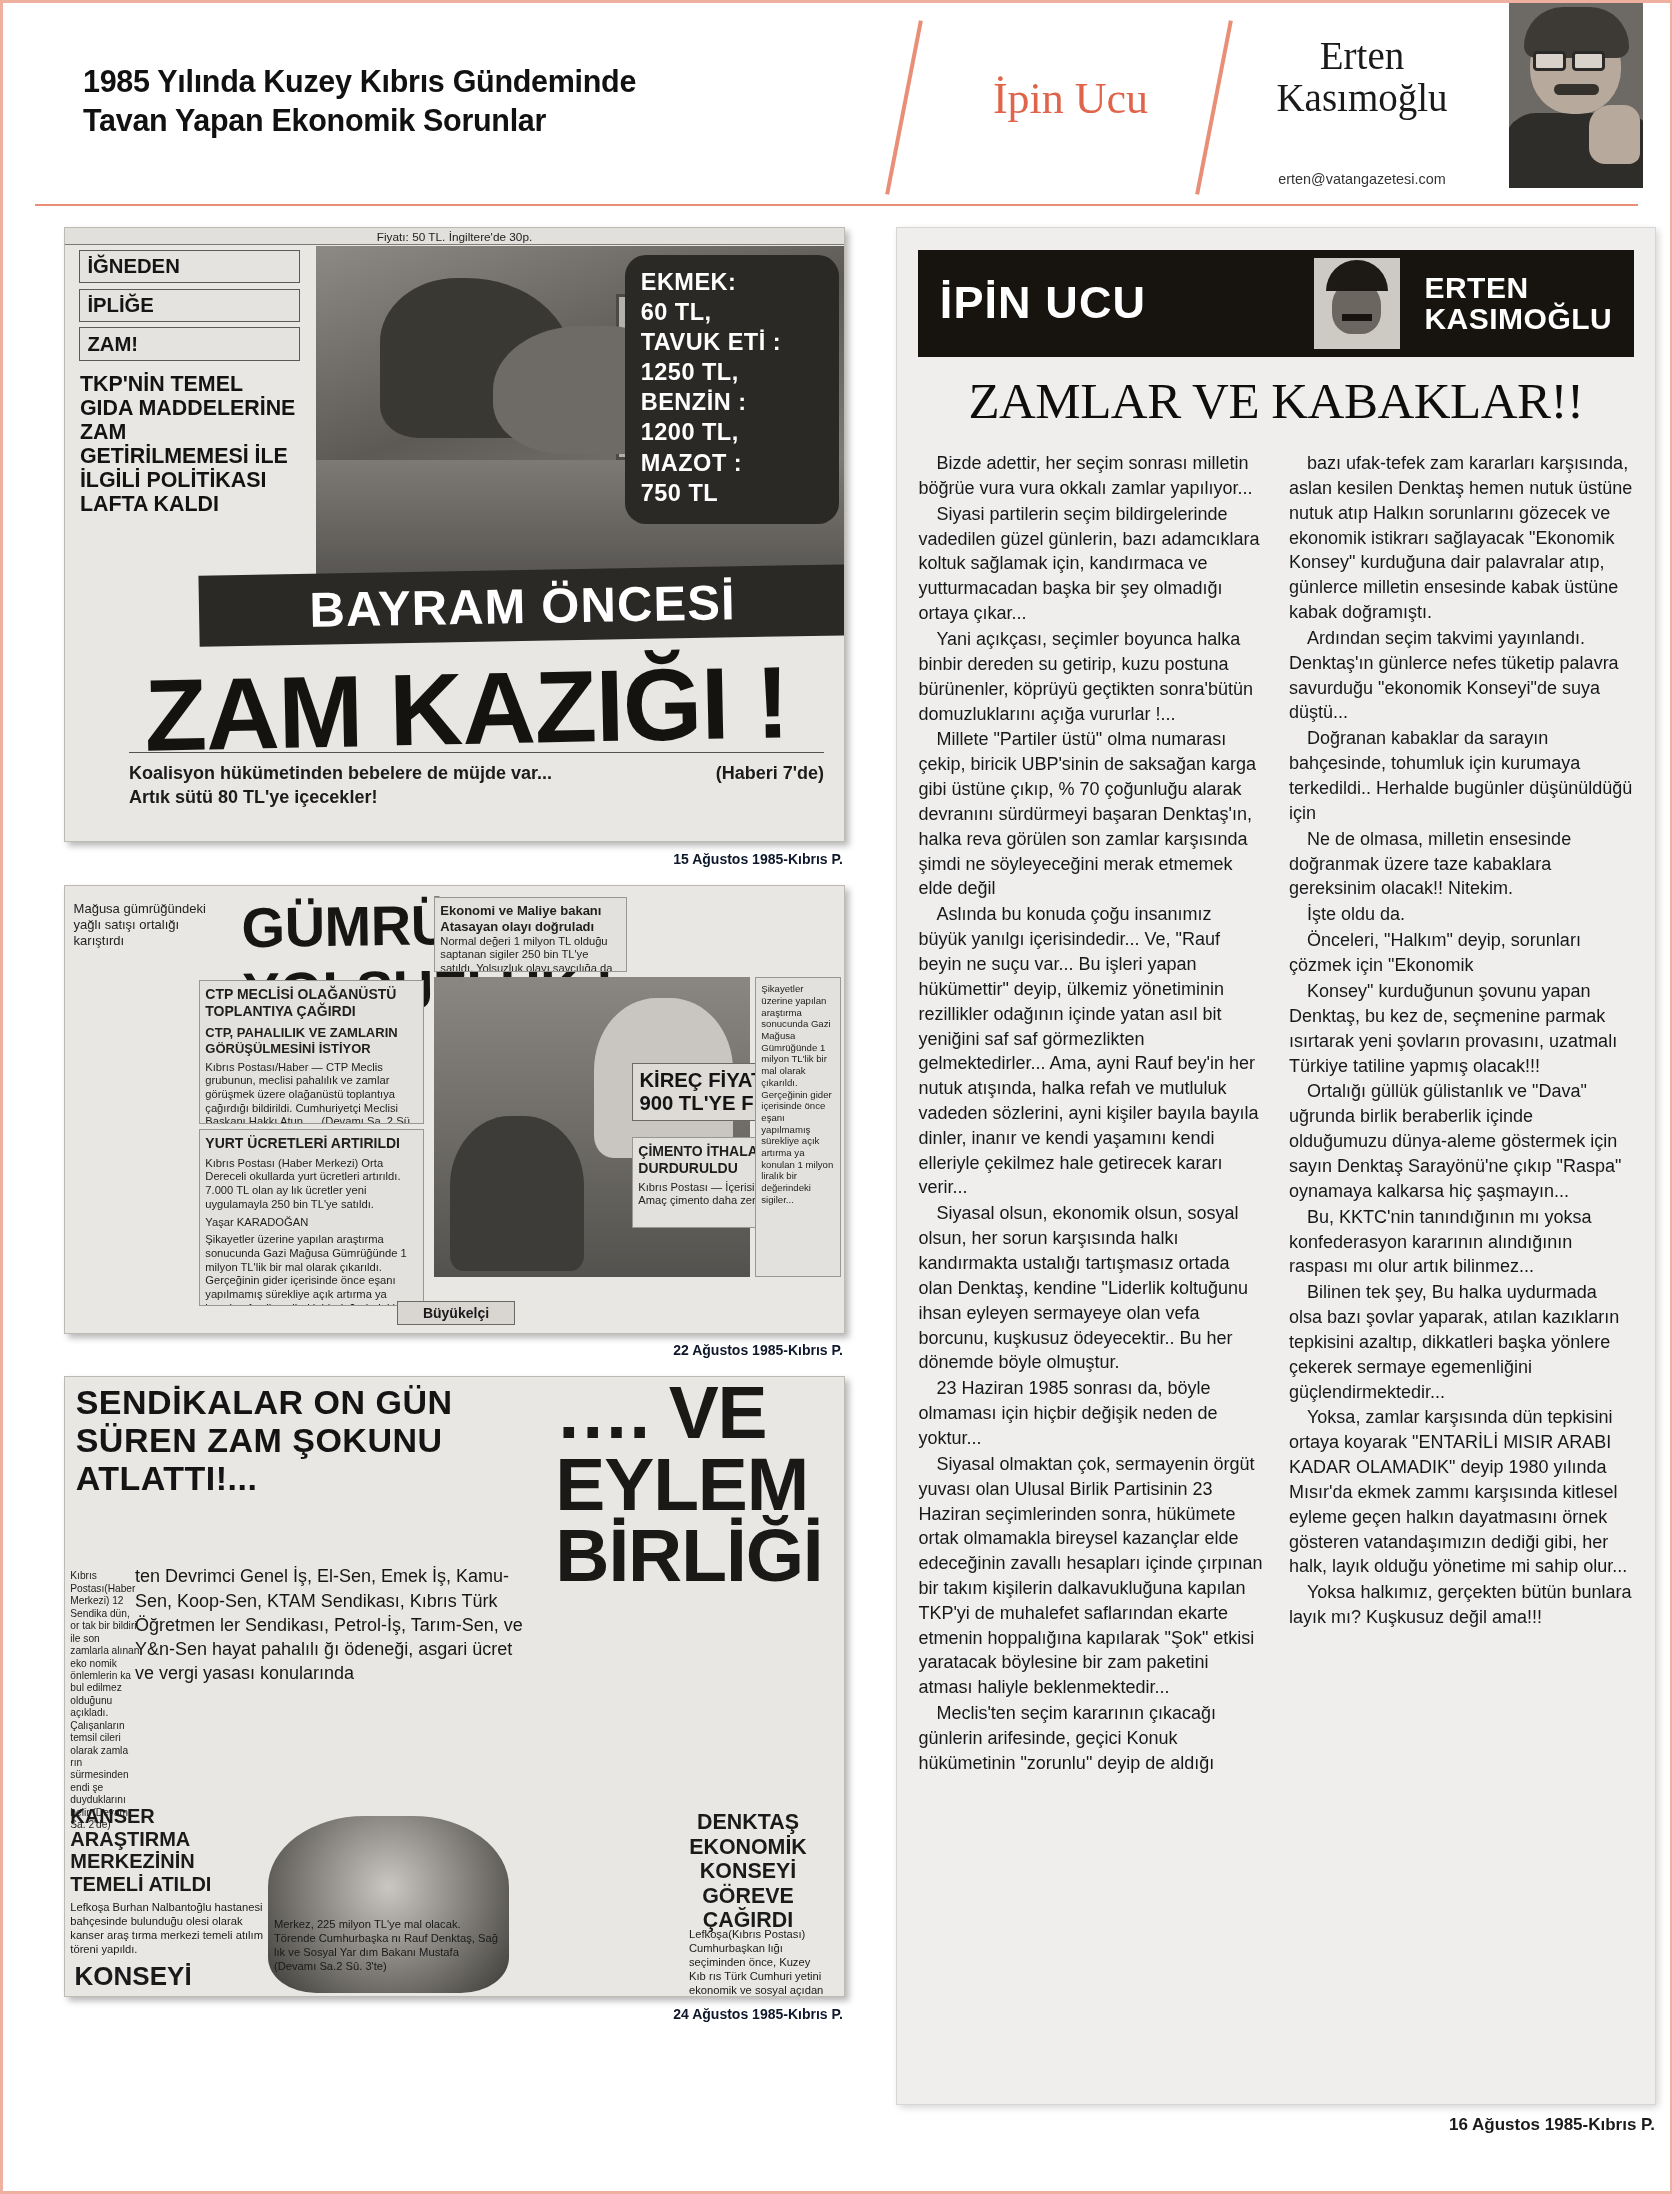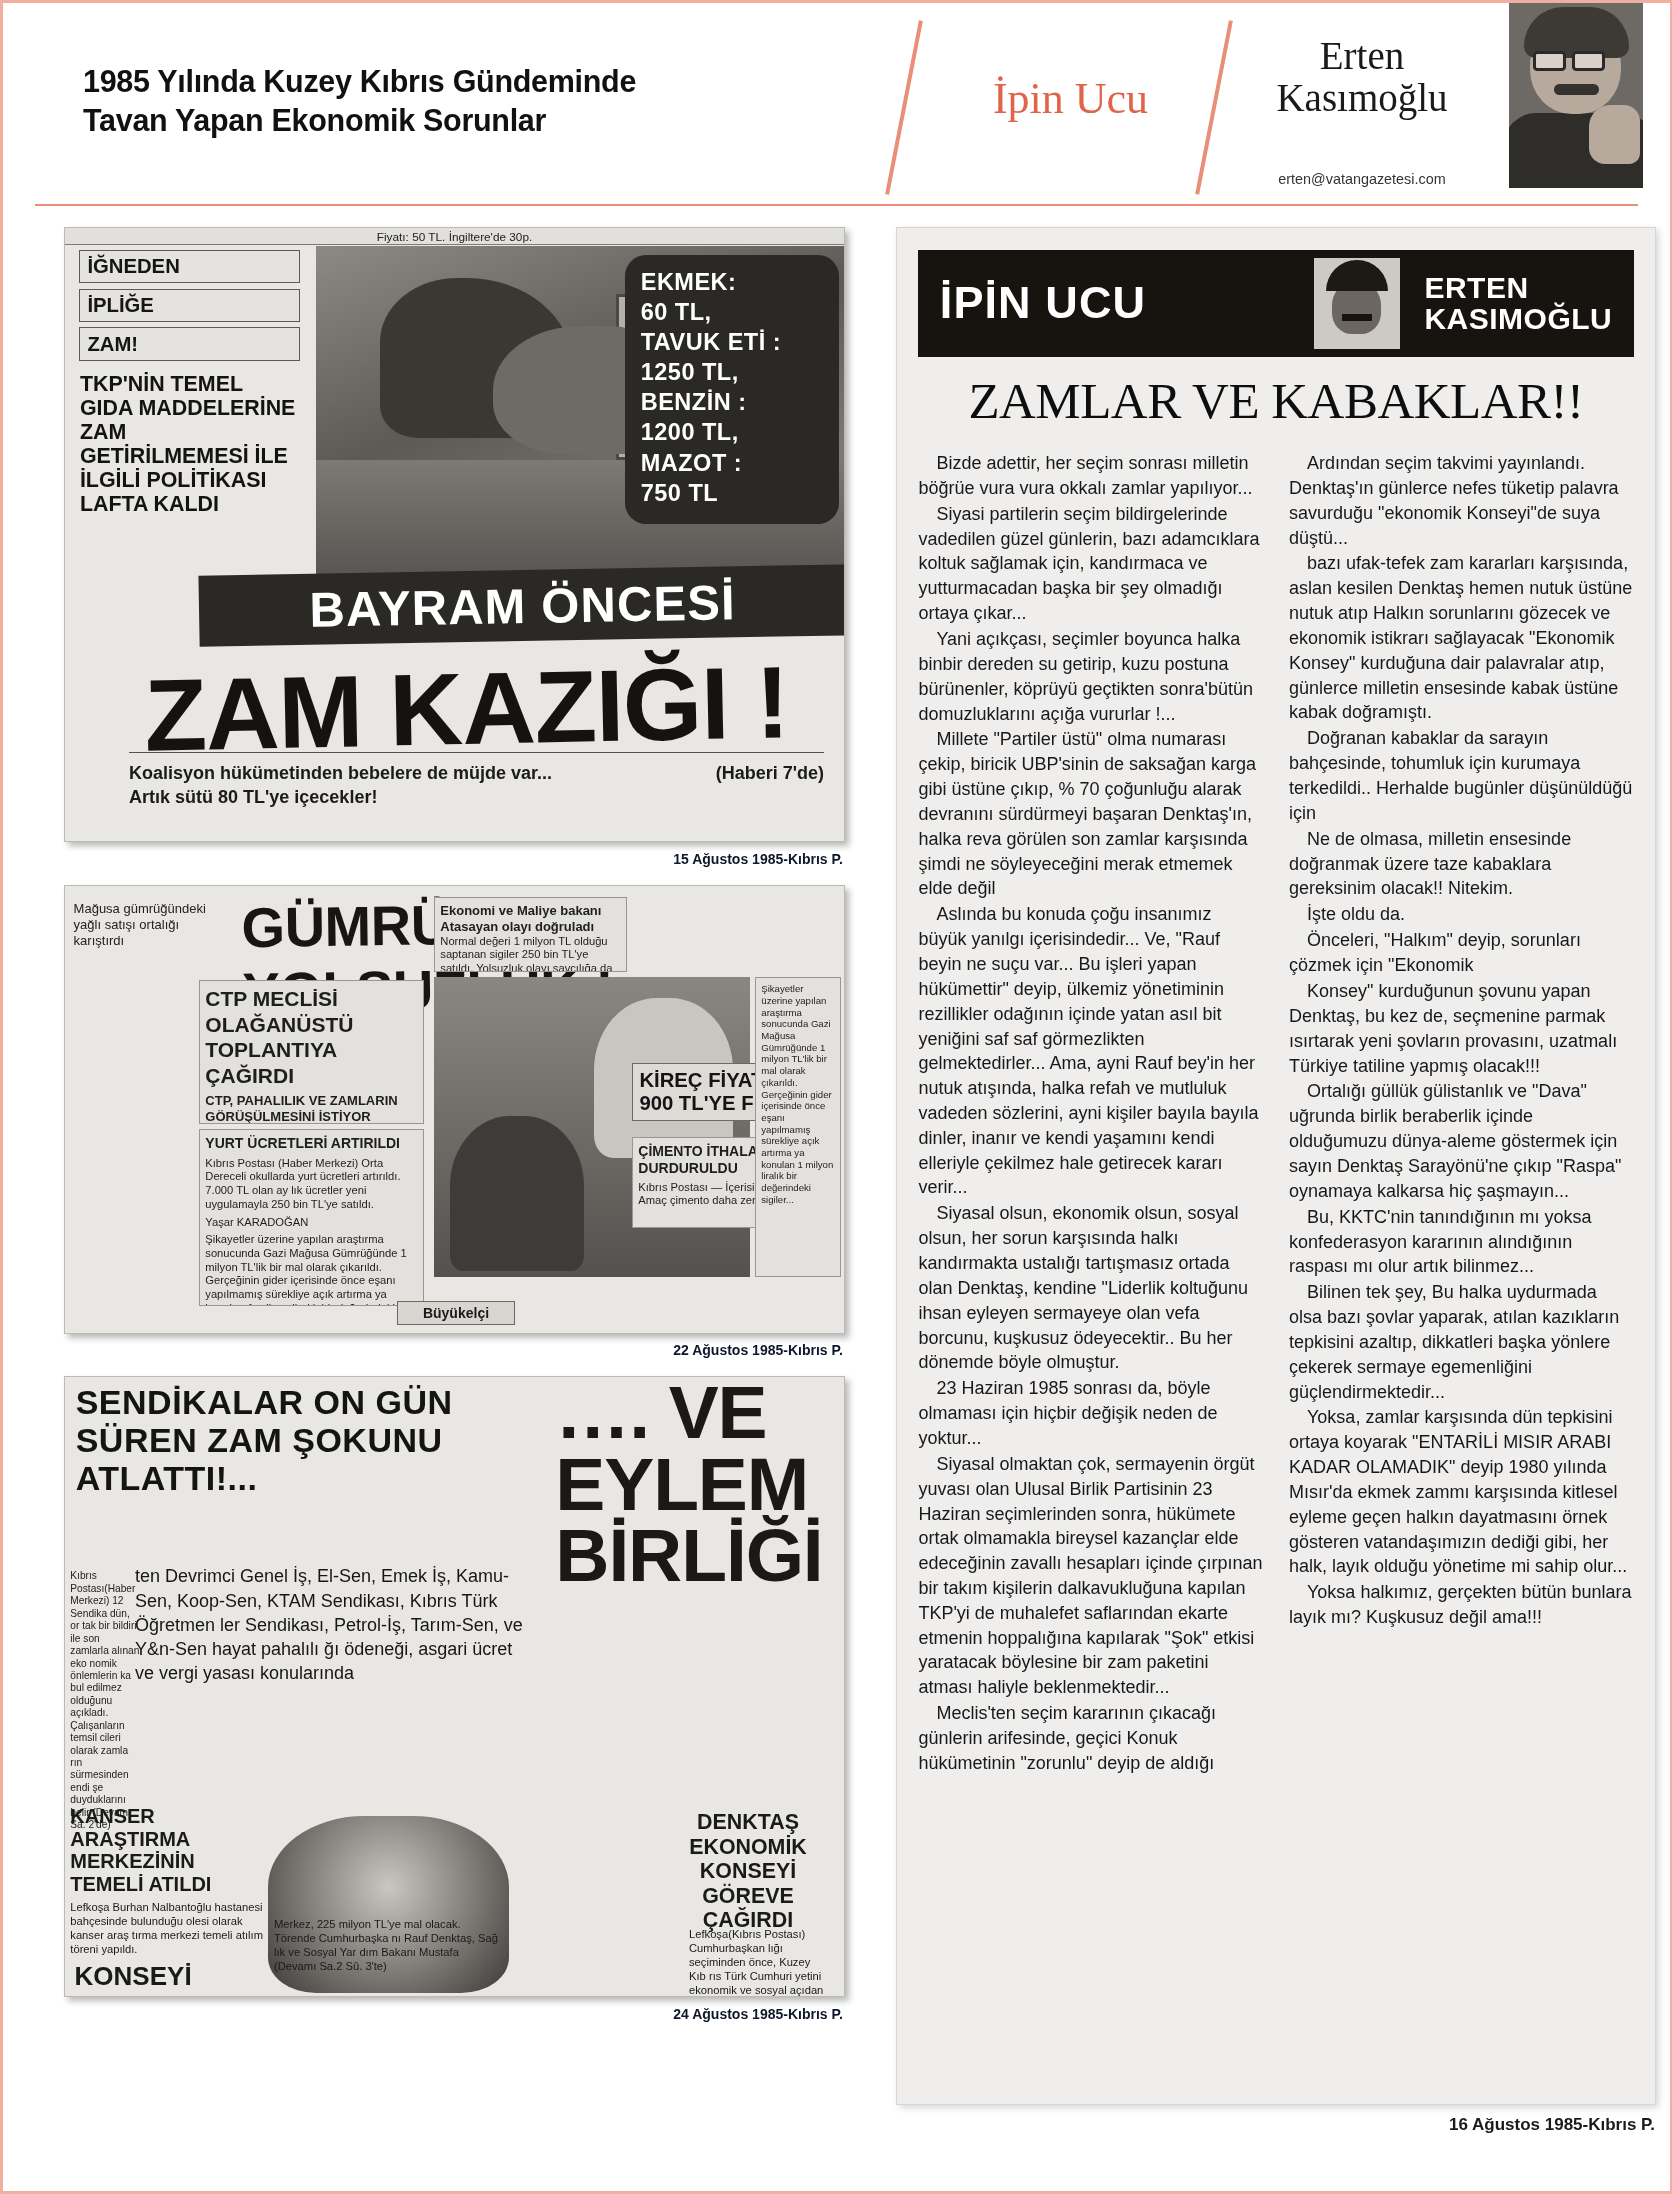--- a/index.html
+++ b/index.html
@@ -253,21 +253,21 @@
   #clip2 .sidecol {
     position:absolute; left:4.3px; top:10.7px; width:160px;
     font-size: 13px; line-height:1.25; padding:4.3px; color:#222;
   }
   #clip2 .colbox {
     position:absolute; border:1.1px solid #9a9792; background:#e3e1dd;
     font-size: 11.2px; line-height: 1.22; padding: 5.3px; color:#1e1e1e;
     overflow: hidden;
   }
   #clip2 .b1 { left: 134px; top: 94px; width: 225px; height: 144px; }
-  #clip2 .b1 .t { font-size: 21px; font-weight:bold; margin-bottom:4.3px; }
+  #clip2 .b1 .t { font-size: 14px; font-weight:bold; margin-bottom:4.3px; }
   #clip2 .b2 { left: 134px; top: 243px; width: 225px; height: 177px; }
   #clip2 .faces {
     position:absolute; left: 369px; top: 91px; width: 316px; height: 300px;
     background: linear-gradient(#8a8782,#54524e);
   }
   #clip2 .faces .f1 {
     position:absolute; left:16px; top:139px; width:134px; height:155px;
     background:#3e3c38; border-radius: 45% 45% 10% 10%;
   }
   #clip2 .faces .f2 {
@@ -533,22 +533,22 @@
           <p>Siyasi partilerin seçim bildirgelerinde vadedilen güzel günlerin, bazı adamcıklara koltuk sağlamak için, kandırmaca ve yutturmacadan başka bir şey olmadığı ortaya çıkar...</p>
           <p>Yani açıkçası, seçimler boyunca halka binbir dereden su getirip, kuzu postuna bürünenler, köprüyü geçtikten sonra'bütün domuzluklarını açığa vururlar !...</p>
           <p>Millete "Partiler üstü" olma numarası çekip, biricik UBP'sinin de saksağan karga gibi üstüne çıkıp, % 70 çoğunluğu alarak devranını sürdürmeyi başaran Denktaş'ın, halka reva görülen son zamlar karşısında şimdi ne söyleyeceğini merak etmemek elde değil</p>
           <p>Aslında bu konuda çoğu insanımız büyük yanılgı içerisindedir... Ve, "Rauf beyin ne suçu var... Bu işleri yapan hükümettir" deyip, ülkemiz yönetiminin rezillikler odağının içinde yatan asıl bit yeniğini saf saf görmezlikten gelmektedirler... Ama, ayni Rauf bey'in her nutuk atışında, halka refah ve mutluluk vadeden sözlerini, ayni kişiler bayıla bayıla dinler, inanır ve kendi yaşamını kendi elleriyle çekilmez hale getirecek kararı verir...</p>
           <p>Siyasal olsun, ekonomik olsun, sosyal olsun, her sorun karşısında halkı kandırmakta ustalığı tartışmasız ortada olan Denktaş, kendine "Liderlik koltuğunu ihsan eyleyen sermayeye olan vefa borcunu, kuşkusuz ödeyecektir.. Bu her dönemde böyle olmuştur.</p>
           <p>23 Haziran 1985 sonrası da, böyle olmaması için hiçbir değişik neden de yoktur...</p>
           <p>Siyasal olmaktan çok, sermayenin örgüt yuvası olan Ulusal Birlik Partisinin 23 Haziran seçimlerinden sonra, hükümete ortak olmamakla bireysel kazançlar elde edeceğinin zavallı hesapları içinde çırpınan bir takım kişilerin dalkavukluğuna kapılan TKP'yi de muhalefet saflarından ekarte etmenin hoppalığına kapılarak "Şok" etkisi yaratacak böylesine bir zam paketini atması haliyle beklenmektedir...</p>
           <p>Meclis'ten seçim kararının çıkacağı günlerin arifesinde, geçici Konuk hükümetinin "zorunlu" deyip de aldığı</p>
         </div>
         <div class="c">
+          <p>bazı ufak-tefek zam kararları karşısında, aslan kesilen Denktaş hemen nutuk üstüne nutuk atıp Halkın sorunlarını gözecek ve ekonomik istikrarı sağlayacak "Ekonomik Konsey" kurduğuna  dair palavralar atıp, günlerce milletin ensesinde kabak üstüne kabak doğramıştı.</p>
           <p>Ardından seçim takvimi yayınlandı. Denktaş'ın günlerce nefes tüketip palavra savurduğu "ekonomik Konseyi"de suya düştü...</p>
-          <p>bazı ufak-tefek zam kararları karşısında, aslan kesilen Denktaş hemen nutuk üstüne nutuk atıp Halkın sorunlarını gözecek ve ekonomik istikrarı sağlayacak "Ekonomik Konsey" kurduğuna  dair palavralar atıp, günlerce milletin ensesinde kabak üstüne kabak doğramıştı.</p>
           <p>Doğranan kabaklar da sarayın bahçesinde, tohumluk için kurumaya terkedildi.. Herhalde bugünler düşünüldüğü için</p>
           <p>Ne de olmasa, milletin ensesinde doğranmak üzere taze kabaklara gereksinim olacak!! Nitekim.</p>
           <p>İşte oldu da.</p>
           <p>Önceleri, "Halkım" deyip,  sorunları çözmek için "Ekonomik</p>
           <p>Konsey" kurduğunun şovunu yapan Denktaş, bu kez de, seçmenine parmak ısırtarak yeni şovların provasını, uzatmalı Türkiye tatiline yapmış olacak!!!</p>
           <p>Ortalığı güllük gülistanlık ve "Dava" uğrunda birlik beraberlik içinde olduğumuzu dünya-aleme göstermek için sayın Denktaş Sarayönü'ne çıkıp "Raspa" oynamaya kalkarsa hiç şaşmayın...</p>
           <p>Bu, KKTC'nin tanındığının mı yoksa konfederasyon kararının alındığının raspası mı olur artık bilinmez...</p>
           <p>Bilinen tek şey, Bu halka uydurmada olsa bazı şovlar yaparak, atılan kazıkların tepkisini azaltıp, dikkatleri başka yönlere çekerek sermaye egemenliğini güçlendirmektedir...</p>
           <p>Yoksa, zamlar karşısında dün tepkisini ortaya koyarak "ENTARİLİ MISIR ARABI KADAR OLAMADIK" deyip 1980 yılında Mısır'da ekmek zammı karşısında kitlesel eyleme geçen halkın dayatmasını örnek gösteren vatandaşımızın dediği gibi, her halk, layık olduğu yönetime mi sahip olur...</p>
           <p>Yoksa halkımız, gerçekten bütün bunlara layık mı? Kuşkusuz değil ama!!!</p>

